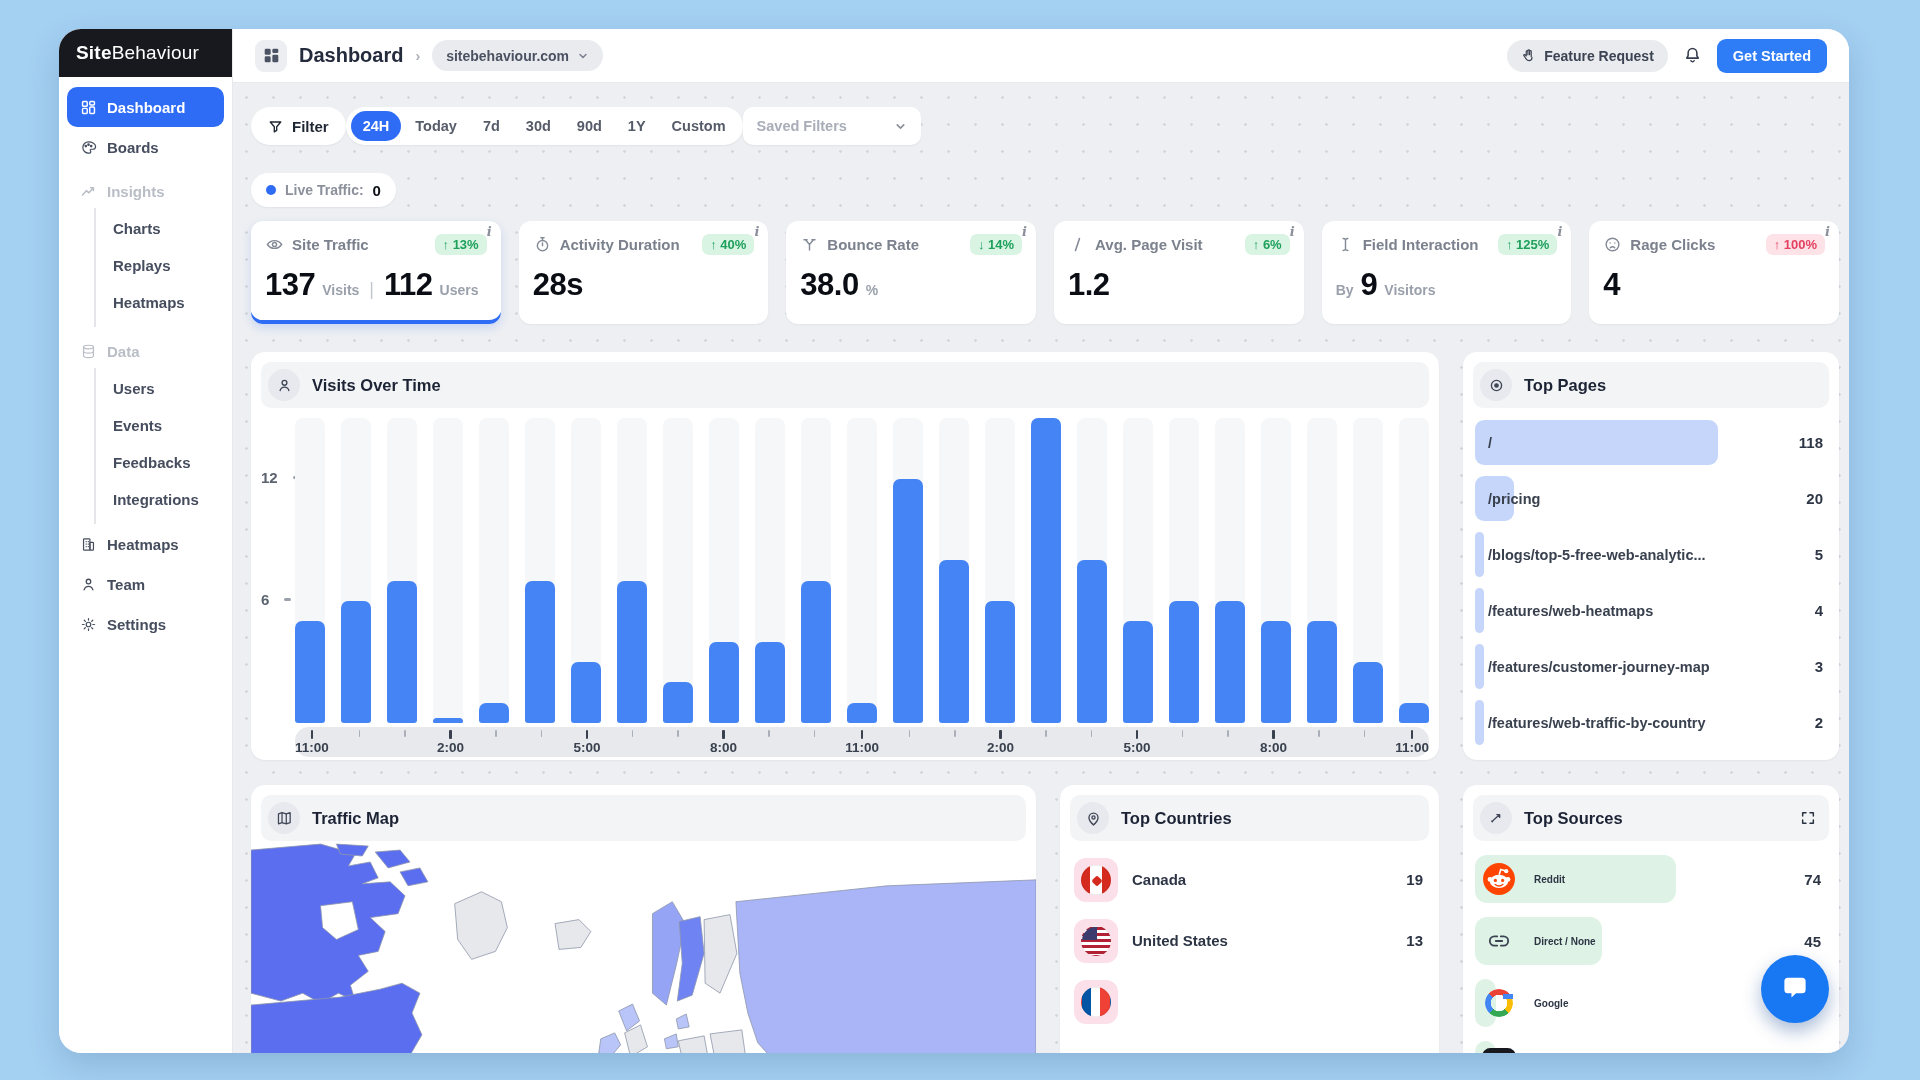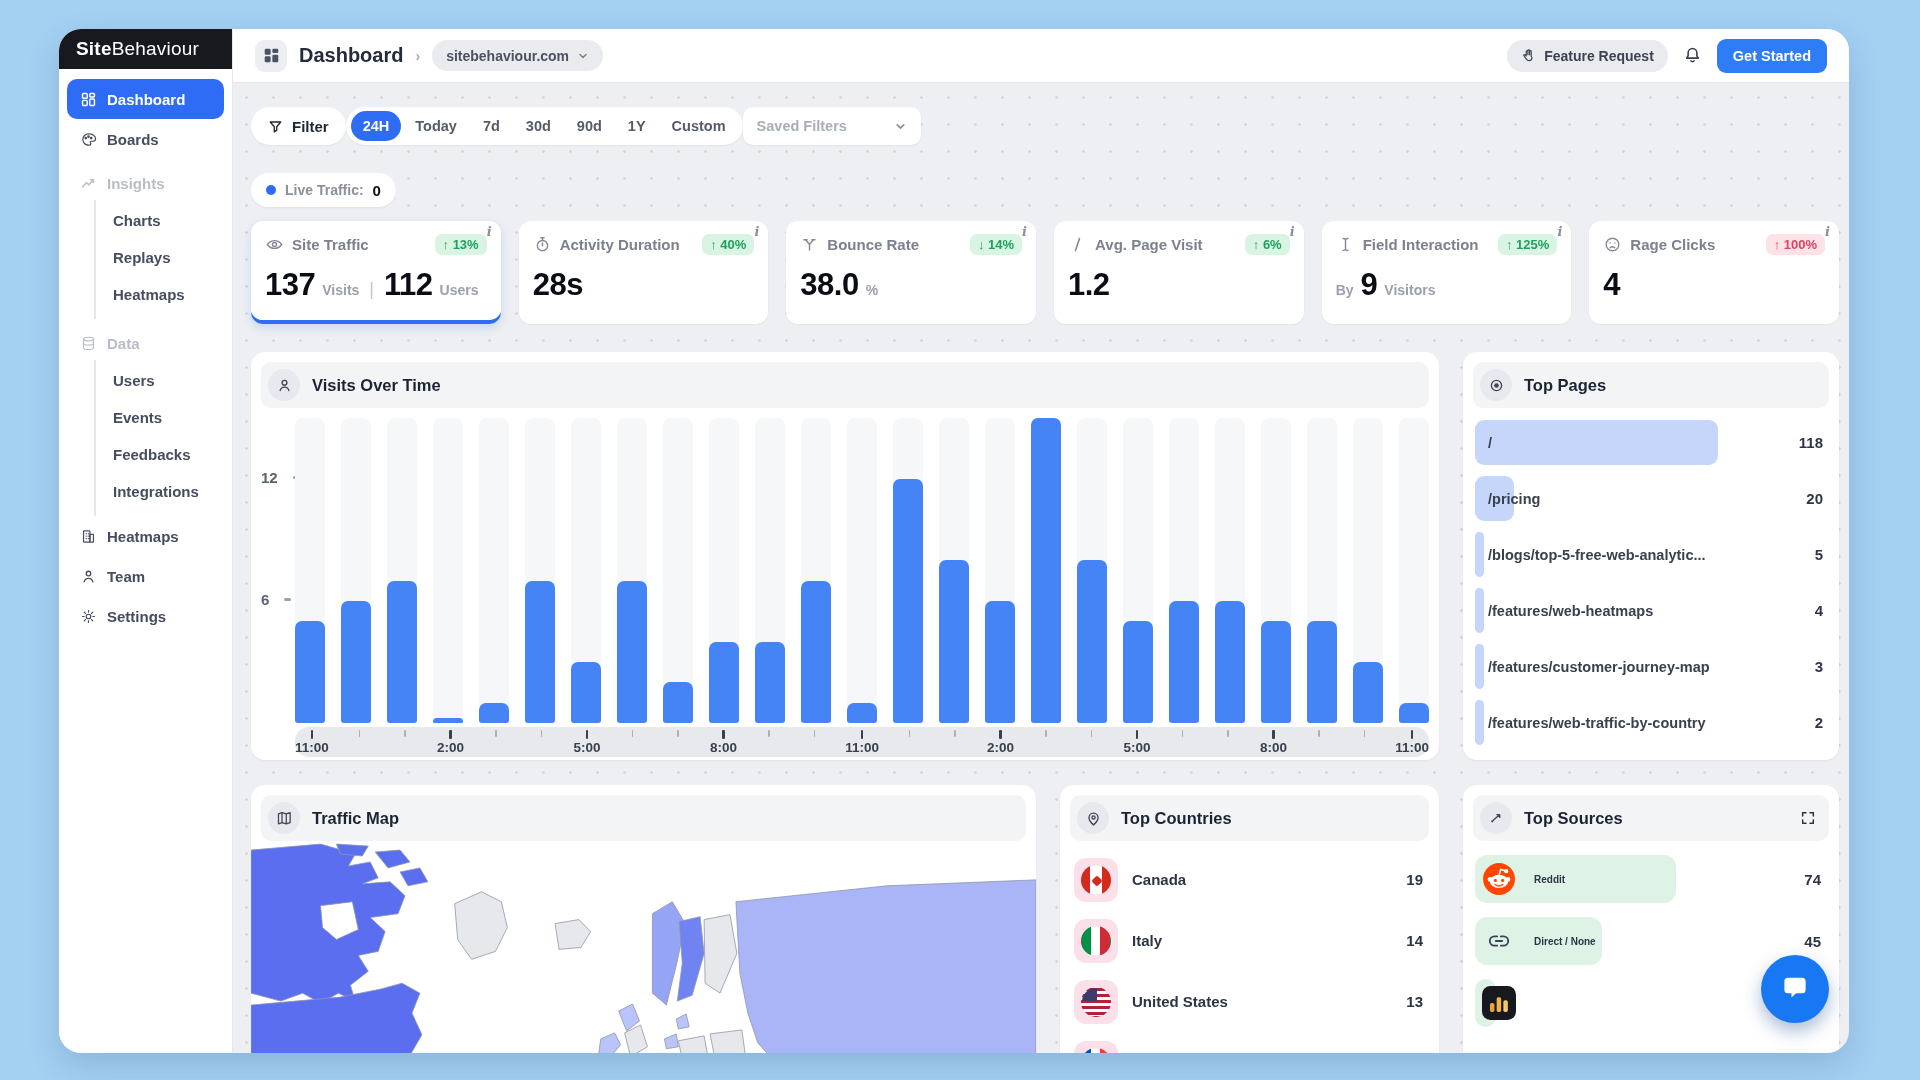--- a/index.html
+++ b/index.html
@@ -5,21 +5,21 @@
   * { box-sizing: border-box; margin: 0; padding: 0; }
   html,body { width:1920px; height:1080px; overflow:hidden; }
   body { background:#a4d0f2; font-family:"Liberation Sans","DejaVu Sans",sans-serif; position:relative; }
 
   .app { position:absolute; left:59px; top:29px; width:1790px; height:1024px;
          background:#edeff2; border-radius:22px; overflow:hidden;
          box-shadow:0 12px 32px rgba(25,60,110,.18); }
 
   
   .sidebar { position:absolute; left:0; top:0; bottom:0; width:174px; background:#fff; border-right:1px solid #e6e8ec; }
-  .logo { height:40px; background:#17191e; color:#fff; display:flex; align-items:center; padding-left:17px; font-size:19px; letter-spacing:.2px; }
+  .logo { height:48px; background:#17191e; color:#fff; display:flex; align-items:center; padding-left:17px; font-size:19px; letter-spacing:.2px; }
   .logo b { font-weight:700; }
   .logo span.rest { font-weight:400; }
   .nav { padding:10px 8px; }
   .nav-item { display:flex; align-items:center; gap:10px; height:40px; border-radius:10px; padding:0 13px;
               color:#454d5e; font-weight:700; font-size:15px; cursor:pointer; }
   .nav-item .icon svg { display:block; }
   .nav-item.active { background:#2f6cf6; color:#fff; }
   .nav-section { color:#b9bec6; display:flex; gap:10px; align-items:center; padding:16px 13px 8px; font-weight:700; font-size:15px; }
   .nav-sub { margin-left:27px; border-left:2px solid #e4e6ea; padding:2px 0 6px 0; }
   .nav-sub .nav-item { height:37px; padding-left:17px; border-radius:8px; }
@@ -722,27 +722,20 @@
         <div id="countries-list">
             <div class="cn-row">
               <span class="flag-chip">
                 <span class="flag flag-ca"></span>
               </span>
               <span class="cn-name">Canada</span>
               <span class="cn-count">19</span>
             </div>
             <div class="cn-row">
               <span class="flag-chip">
-                <span class="flag flag-it"></span>
-              </span>
-              <span class="cn-name">Italy</span>
-              <span class="cn-count">14</span>
-            </div>
-            <div class="cn-row">
-              <span class="flag-chip">
                 <span class="flag flag-us"></span>
               </span>
               <span class="cn-name">United States</span>
               <span class="cn-count">13</span>
             </div>
             <div class="cn-row">
               <span class="flag-chip">
                 <span class="flag flag-fr"></span>
               </span>
             </div>
@@ -791,20 +784,29 @@
                     <path d="M10 7H7a5 5 0 000 10h3M14 7h3a5 5 0 010 10h-3M8.5 12h7"></path>
                   </svg>
                 </span>
               </span>
               <span class="src-name">Direct / None</span>
               <span class="src-count">45</span>
             </div>
             <div class="src-row">
               <div class="src-bar" style="width: 6%;"></div>
               <span class="src-icon">
+                <span class="g-ring"></span>
+                <span class="g-bar"></span>
+              </span>
+              <span class="src-name">Google</span>
+              <span class="src-count"></span>
+            </div>
+            <div class="src-row">
+              <div class="src-bar" style="width: 6%;"></div>
+              <span class="src-icon">
                 <svg width="34" height="34" viewBox="0 0 32 32">
                   <rect width="32" height="32" rx="8" fill="#17191e"></rect>
                   <rect x="7.5" y="16" width="4.2" height="8.5" rx="1.6" fill="#e8a33d"></rect>
                   <rect x="13.8" y="10.5" width="4.2" height="14" rx="1.6" fill="#f0b24a"></rect>
                   <rect x="20.1" y="13.5" width="4.2" height="11" rx="1.6" fill="#f6c96b"></rect>
                 </svg>
               </span>
             </div>
           </div>
       </section>

